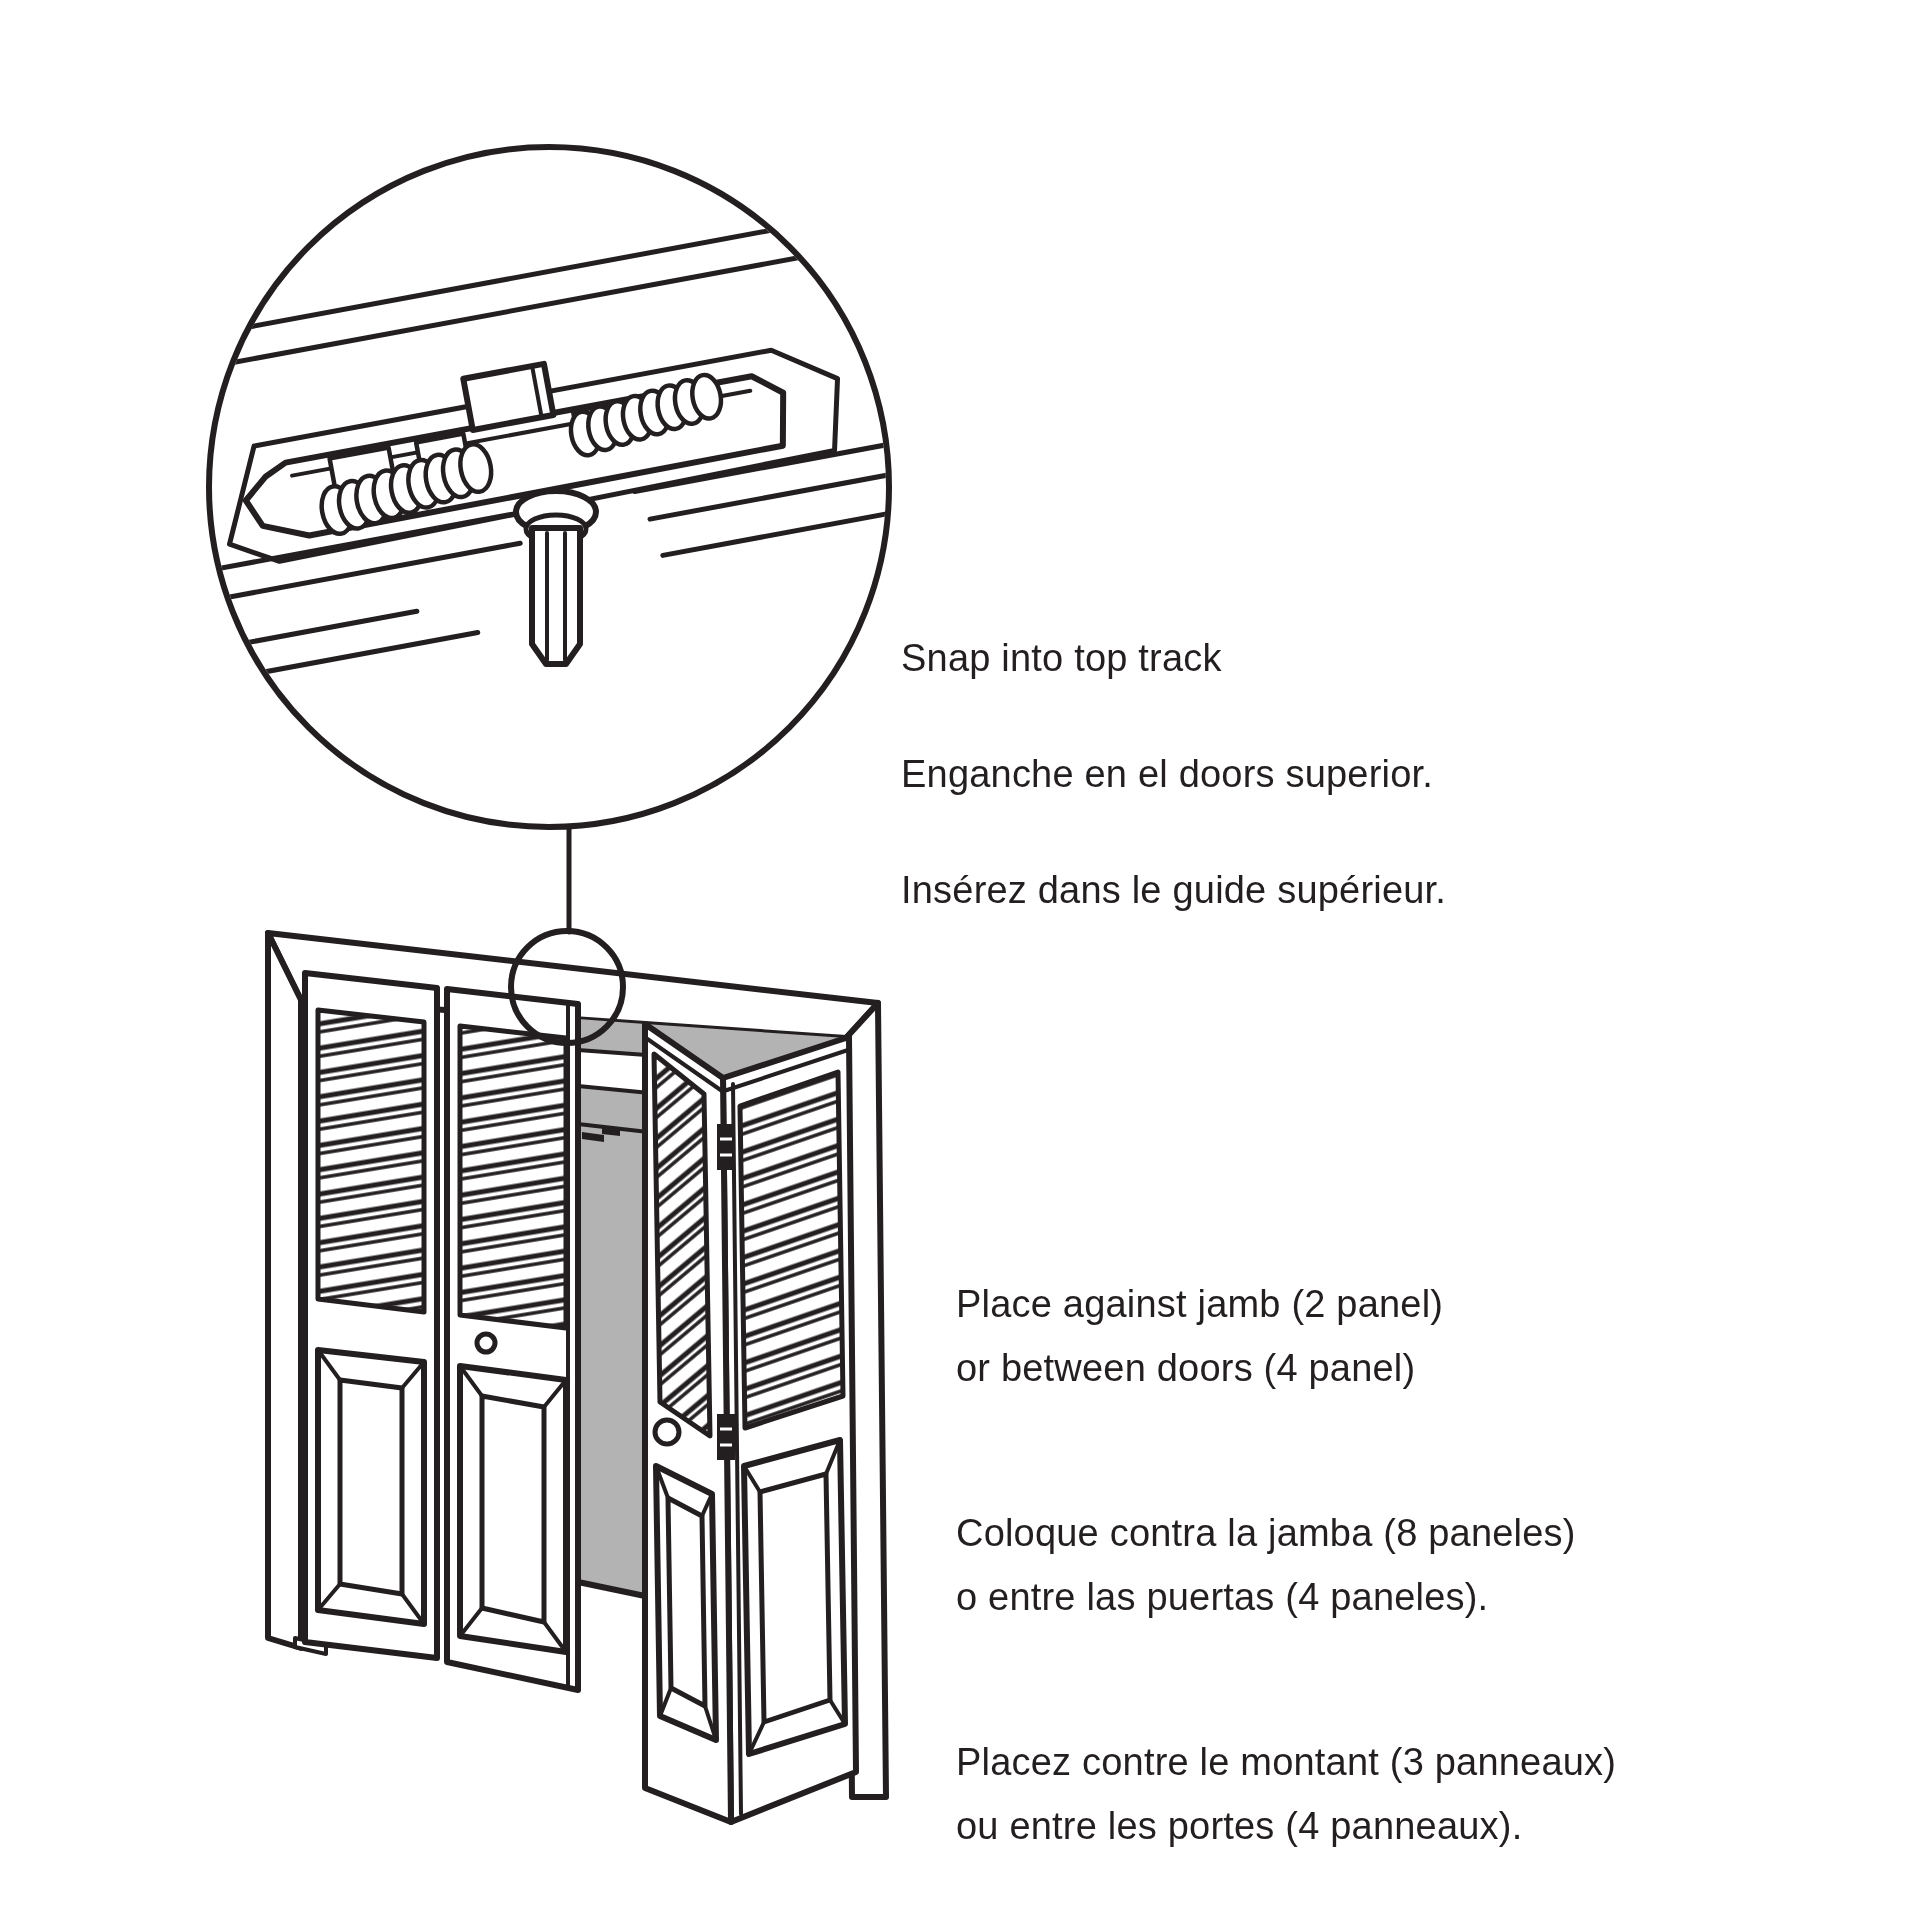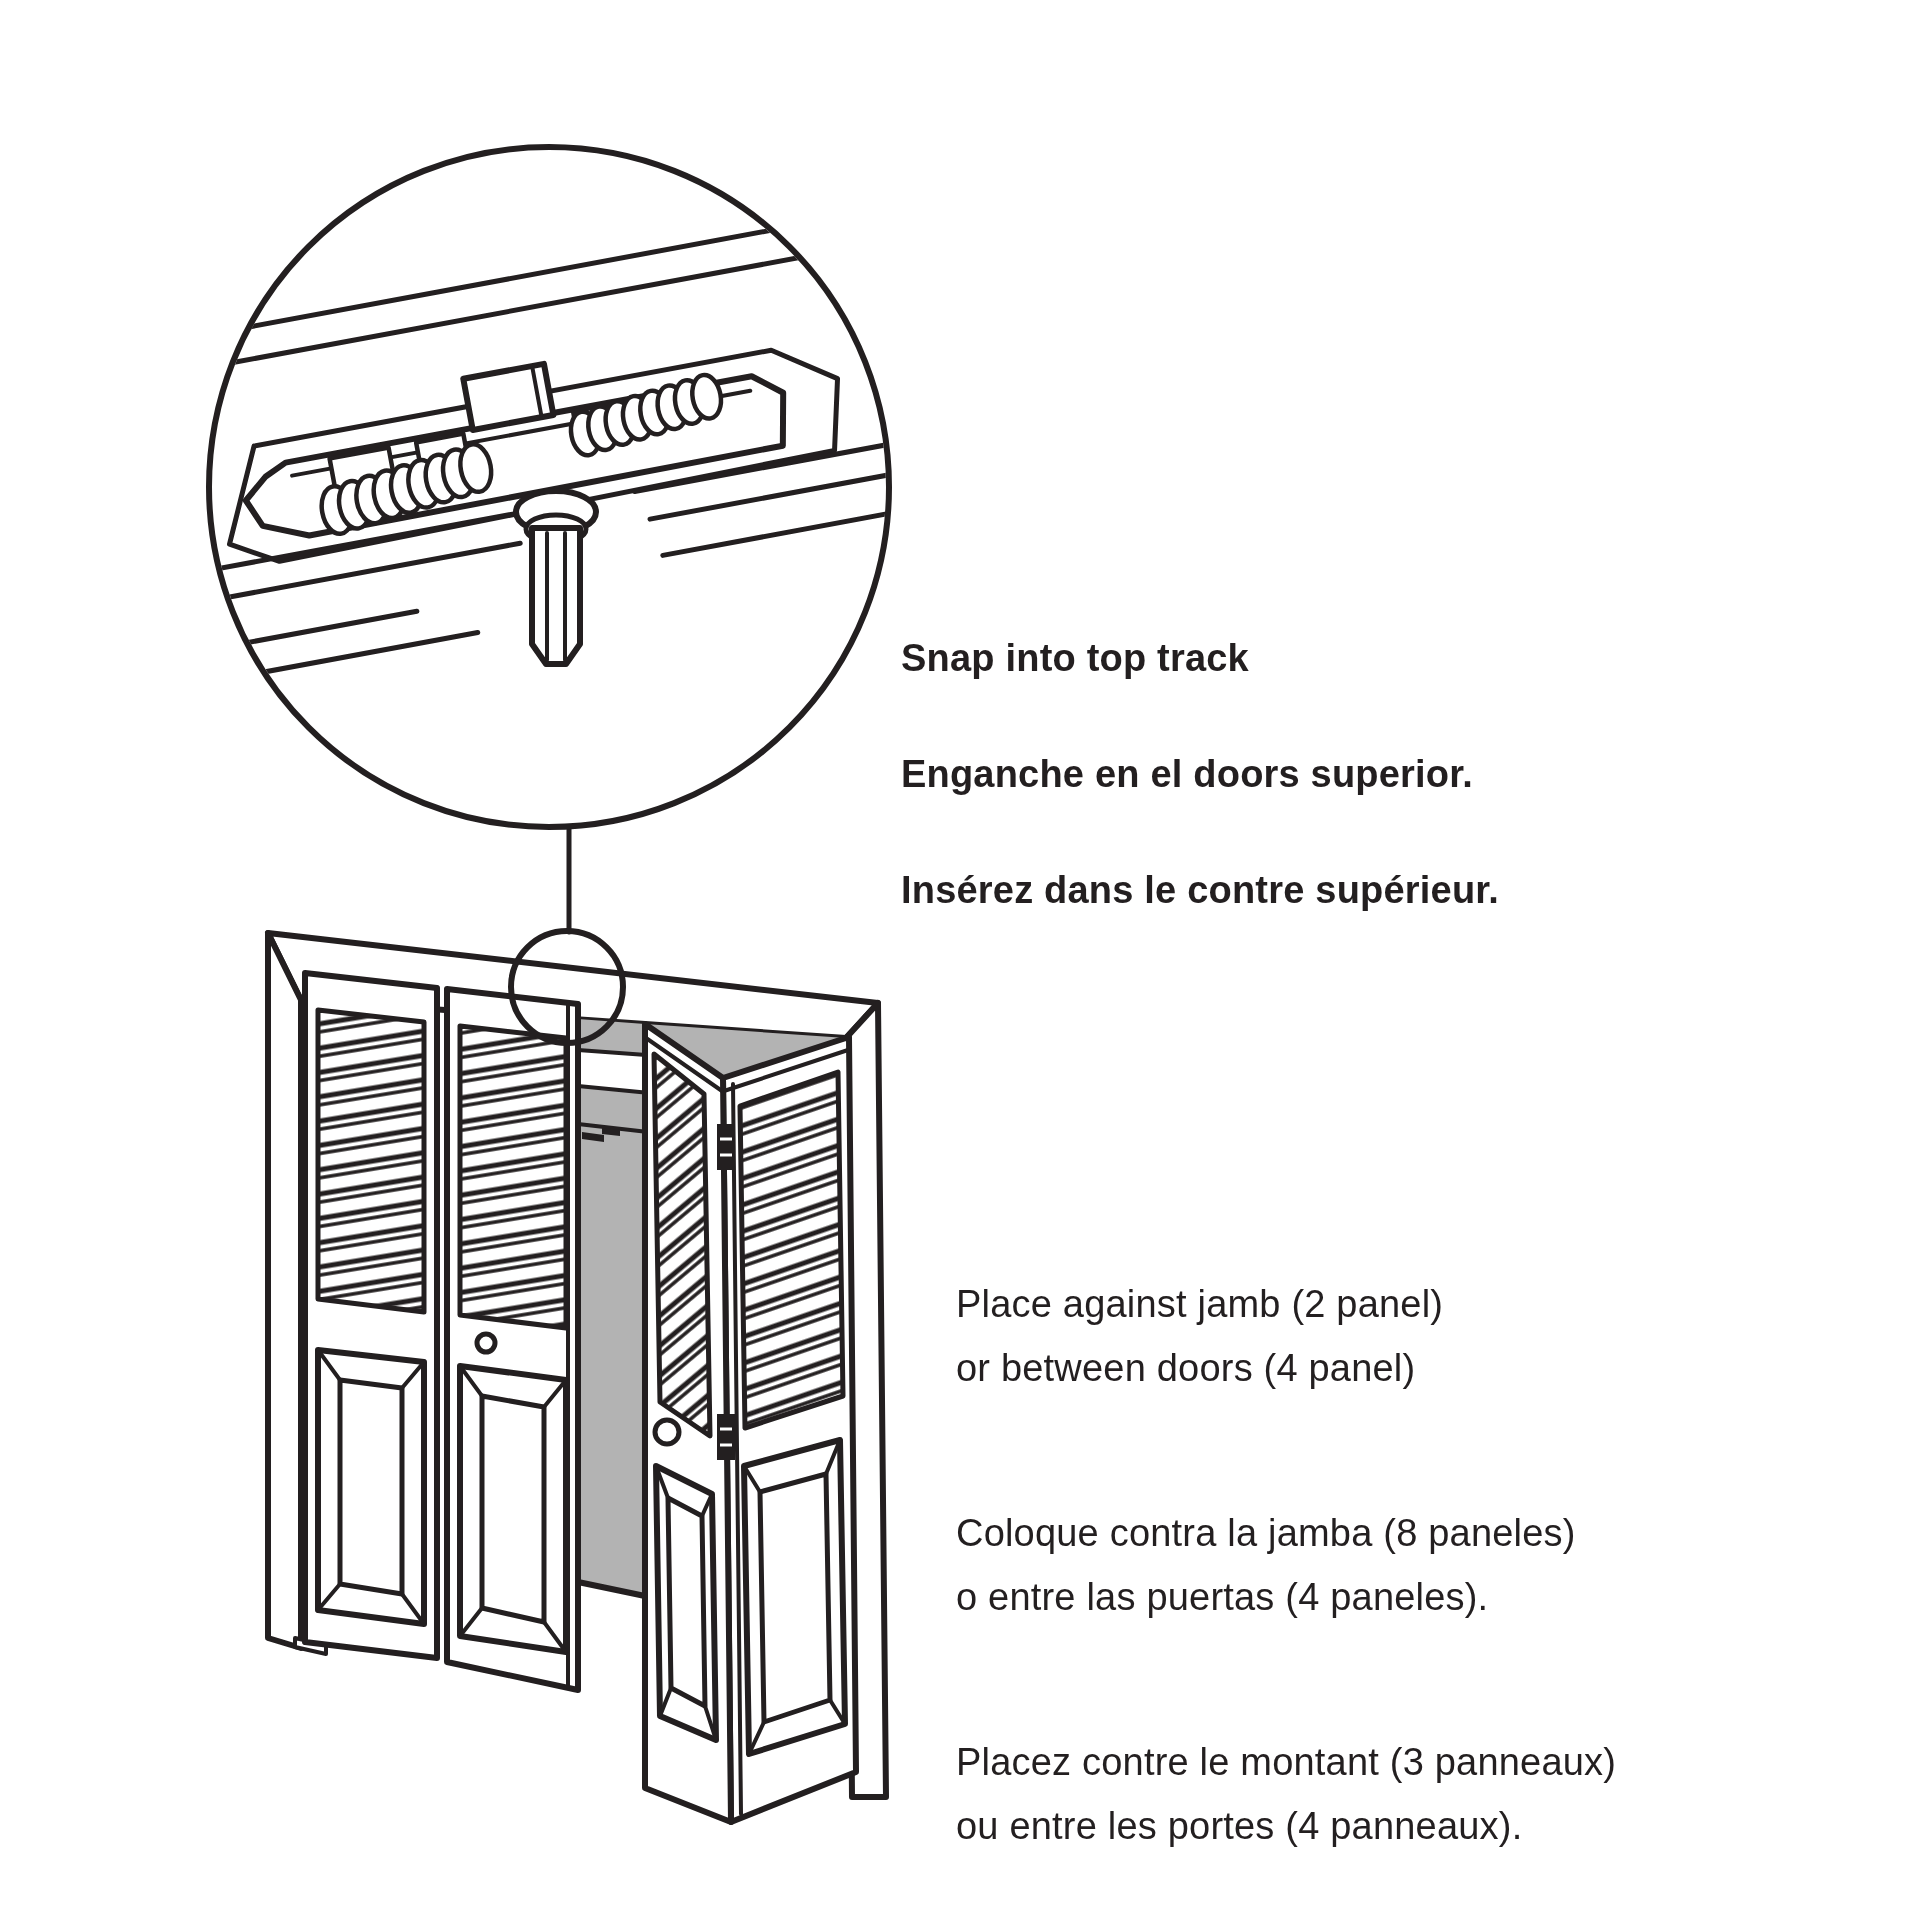--- a/index.html
+++ b/index.html
@@ -5,21 +5,21 @@
   html,body{margin:0;padding:0;background:#fff;}
   #page{position:relative;width:1920px;height:1920px;background:var(--background,#ffffff);
         font-family:"Liberation Sans",sans-serif;color:var(--line,#231f20);overflow:hidden;}
   #art{position:absolute;left:0;top:0;}
   .ln{stroke:var(--line,#231f20);fill:none;stroke-linecap:round;stroke-linejoin:round;}
   .wt{fill:#ffffff;stroke:var(--line,#231f20);stroke-linejoin:round;stroke-linecap:round;}
   .gy{fill:var(--shade,#b3b3b3);stroke:none;}
   .blk{fill:var(--line,#231f20);stroke:none;}
   .s6{stroke-width:6;} .s5{stroke-width:5;} .s45{stroke-width:4.5;} .s4{stroke-width:4;}
   .cap{position:absolute;font-size:38px;letter-spacing:.2px;white-space:pre-line;}
-  #cap1{left:901px;top:571px;line-height:58px;font-weight:bold;}
+  #cap1{left:901px;top:571px;line-height:58px;}
   #cap2{left:956px;top:1208px;line-height:64px;}
   #cap2 p{margin:0 0 37px 0;}
 </style>
 </head>
 <body>
 
 <div id="page">
 
   <svg id="art" width="1920" height="1920" viewBox="0 0 1920 1920">
 
@@ -195,21 +195,21 @@
           <line class="ln s4" x1="565" y1="533" x2="565" y2="660"></line>
         </g>
       </g>
       <circle cx="549" cy="487" r="340" fill="none" class="ln s6"></circle>
     </g>
   </svg>
 
   <div class="cap" id="cap1">
     <div>Snap into top track</div>
     <div>Enganche en el doors superior.</div>
-    <div>Insérez dans le contre supérieur.</div>
+    <div>Insérez dans le guide supérieur.</div>
   </div>
 
   <div class="cap" id="cap2">
     <p>Place against jamb (2 panel)
 or between doors (4 panel)</p>
     <p>Coloque contra la jamba (8 paneles)
 o entre las puertas (4 paneles).</p>
     <p>Placez contre le montant (3 panneaux)
 ou entre les portes (4 panneaux).</p>
   </div>

